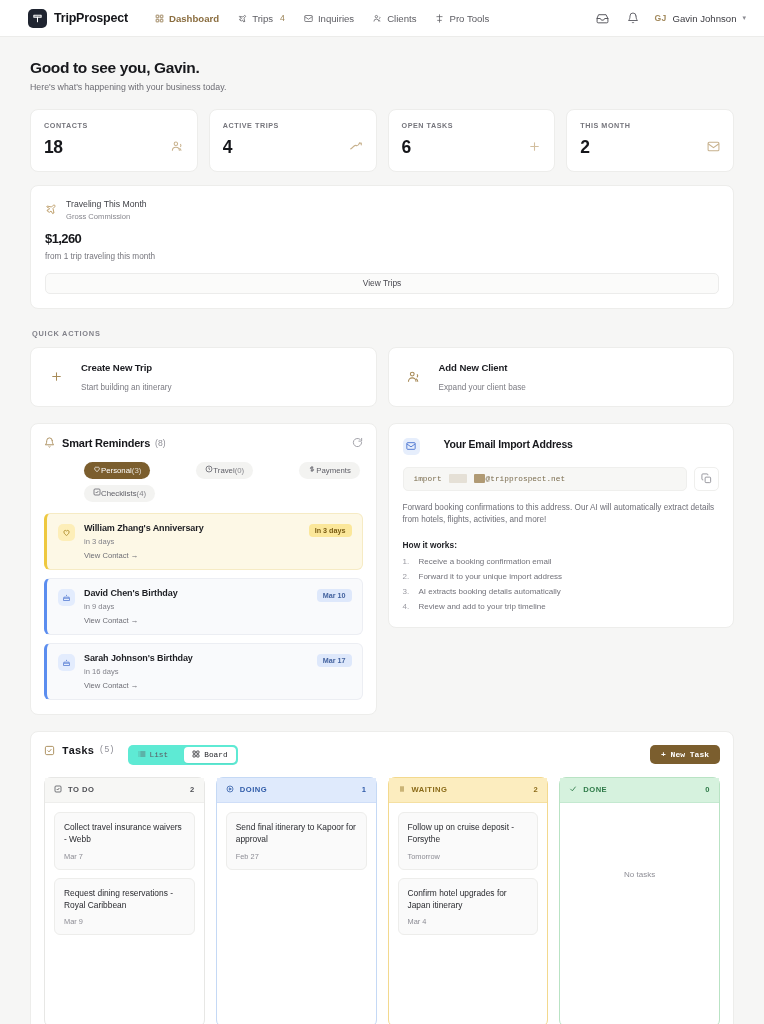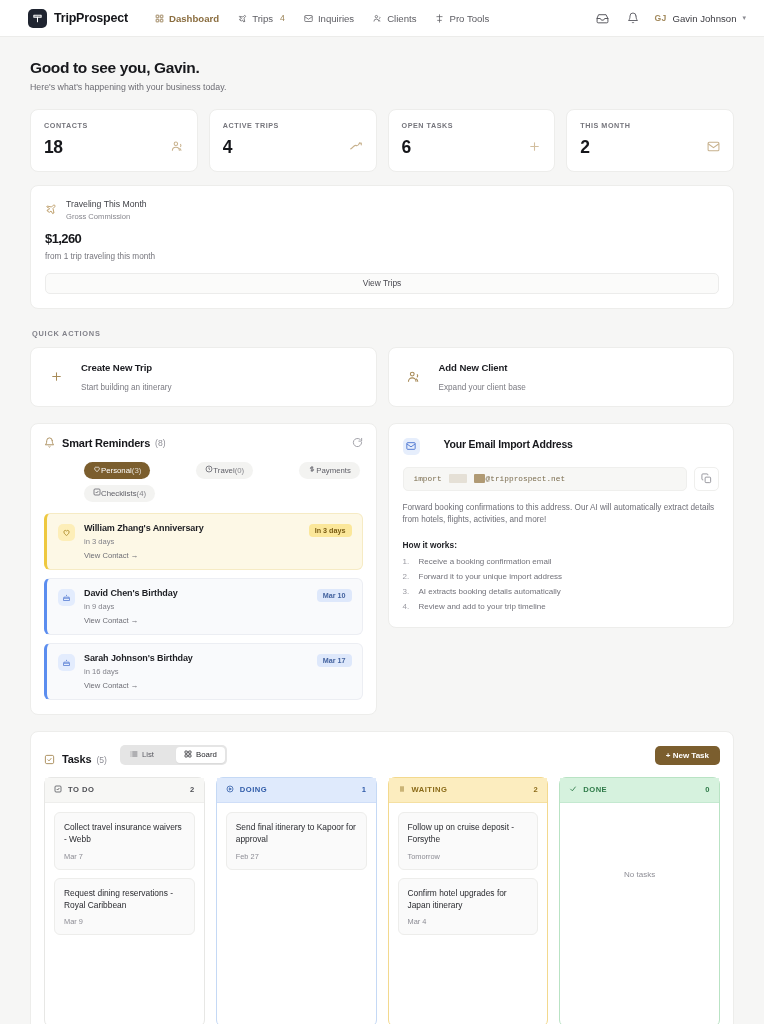--- a/index.html
+++ b/index.html
@@ -154,26 +154,26 @@
     display: flex; align-items: center; justify-content: center; cursor: pointer; color: #8a8a92;
   }
   .email-desc { font-size: 8.2px; color: #6f6f77; line-height: 1.55; margin-top: 11px; }
   .how-title { font-size: 8.4px; font-weight: 700; color: #25262b; margin-top: 13px; }
   .how-list { margin-top: 7px; display: flex; flex-direction: column; gap: 6px; }
   .how-item { display: flex; gap: 7px; font-size: 8px; color: #72727a; }
   .how-n { color: #9a9aa2; min-width: 9px; }
 
   
   .tasks-panel { margin-top: 16px; padding: 13px 13px 16px 13px; }
-  .tasks-head { display: flex; align-items: flex-end; }
+  .tasks-head { display: flex; align-items: flex-start; font-family: Liberation Mono, monospace; }
   .tasks-ico { margin-right: 7px; display: flex; color: #a78a57; }
   .tasks-title { font-size: 11px; font-weight: 700; letter-spacing: -.2px; color: #17181c; }
   .tasks-count { font-size: 8.6px; color: #8e8e96; margin-left: 5px; font-weight: 400; }
   .view-toggle {
-    margin-left: 13px; display: flex; background: #e5e5e5; border-radius: 5px; padding: 2px; gap: 14px;
+    margin-left: 13px; display: flex; background: #5eead4; border-radius: 5px; padding: 2px; gap: 8px;
   }
   .vt-btn {
     display: flex; align-items: center; gap: 4px; font-size: 7.8px; color: #5a5a62;
     padding: 3px 8px; border-radius: 4px; cursor: pointer;
   }
   .vt-btn.active { background: #ffffff; color: #24252a; box-shadow: 0 1px 1px rgba(0,0,0,.05); }
   .new-task-btn {
     margin-left: auto; background: #7b5e2e; color: #fff; font-size: 8px; font-weight: 600;
     border-radius: 5px; padding: 5px 11px; cursor: pointer; display: flex; align-items: center; gap: 4px;
   }

